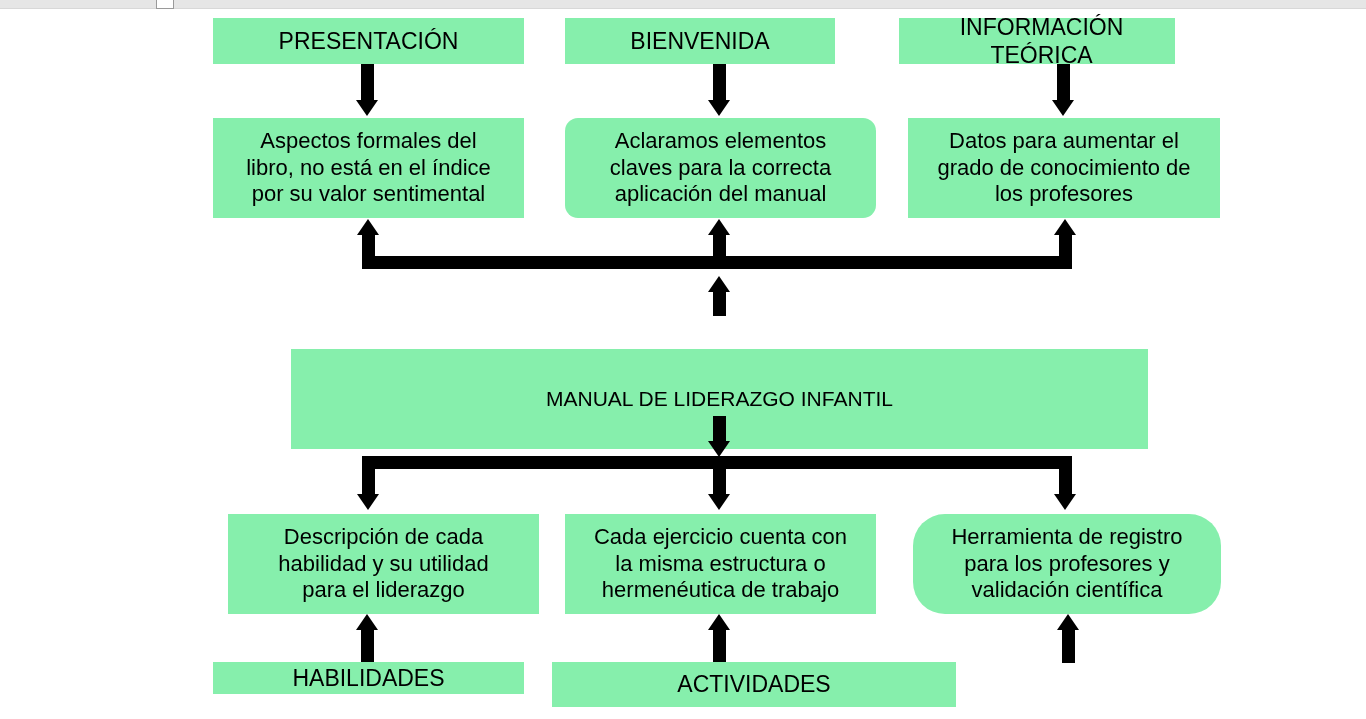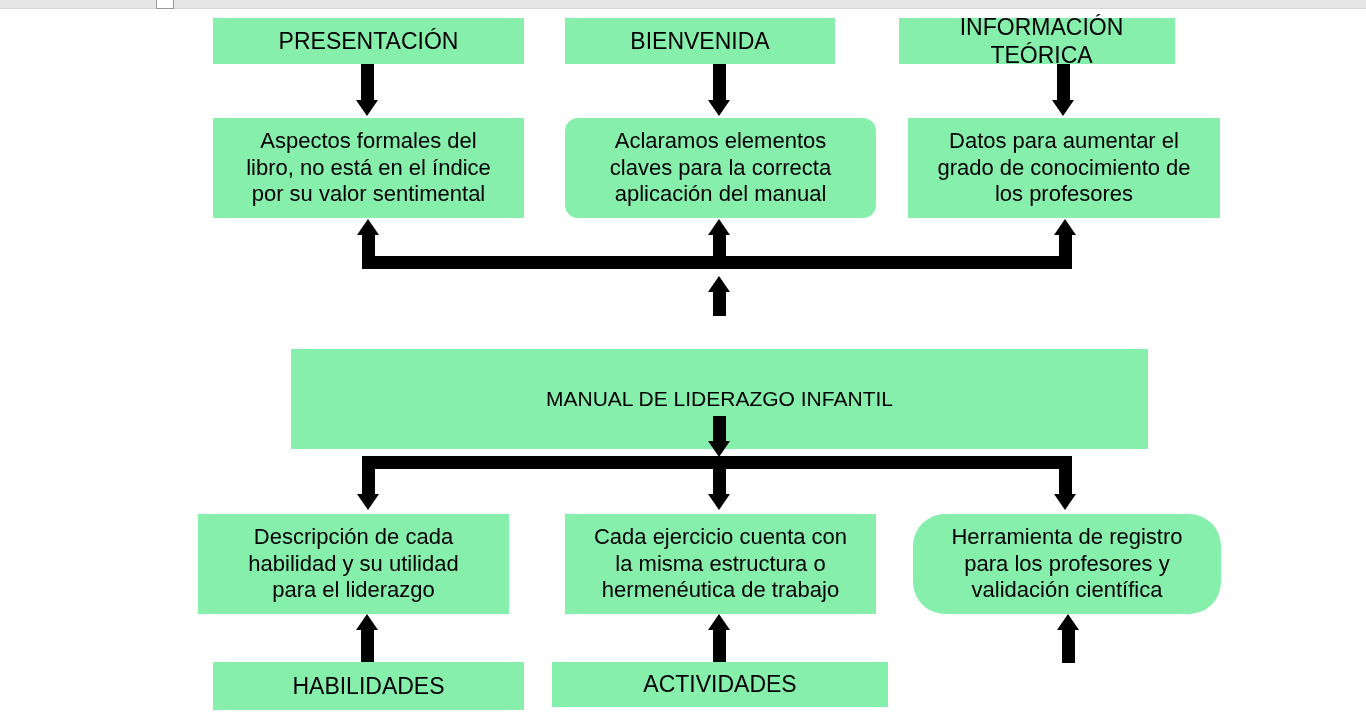--- a/index.html
+++ b/index.html
@@ -155,21 +155,21 @@
 
   <div class="conn" style="left:362px; top:466px; width:13px; height:30px;"></div>
   <div class="arrow-head-down" style="left:357px; top:494px;"></div>
 
   <div class="conn" style="left:713px; top:466px; width:13px; height:30px;"></div>
   <div class="arrow-head-down" style="left:708px; top:494px;"></div>
 
   <div class="conn" style="left:1059px; top:466px; width:13px; height:30px;"></div>
   <div class="arrow-head-down" style="left:1054px; top:494px;"></div>
 
-  <div class="node detail-box" style="left:198px; top:514px; width:311px; height:100px;">
+  <div class="node detail-box" style="left:228px; top:514px; width:311px; height:100px;">
     <span class="node-label">Descripción de cada
 habilidad y su utilidad
 para el liderazgo</span>
   </div>
 
   <div class="node detail-box" style="left:565px; top:514px; width:311px; height:100px;">
     <span class="node-label">Cada ejercicio cuenta con
 la misma estructura o
 hermenéutica de trabajo</span>
   </div>
@@ -182,22 +182,22 @@
 
   <div class="conn" style="left:361px; top:630px; width:13px; height:33px;"></div>
   <div class="arrow-head-up" style="left:356px; top:614px;"></div>
 
   <div class="conn" style="left:713px; top:630px; width:13px; height:33px;"></div>
   <div class="arrow-head-up" style="left:708px; top:614px;"></div>
 
   <div class="conn" style="left:1062px; top:630px; width:13px; height:33px;"></div>
   <div class="arrow-head-up" style="left:1057px; top:614px;"></div>
 
-  <div class="node footer-box" style="left:213px; top:662px; width:311px; height:48px;">
+  <div class="node footer-box" style="left:213px; top:662px; width:311px; height:32px;">
     <span class="node-label">HABILIDADES</span>
   </div>
 
-  <div class="node footer-box" style="left:552px; top:662px; width:336px; height:45px;">
+  <div class="node footer-box" style="left:552px; top:662px; width:404px; height:45px;">
     <span class="node-label">ACTIVIDADES</span>
   </div>
 
 
 </div>
 
 </body></html>

